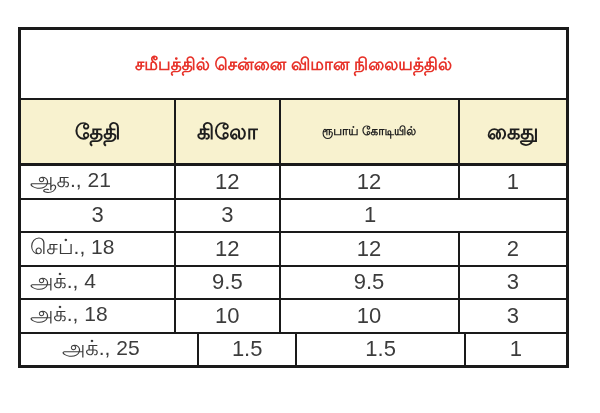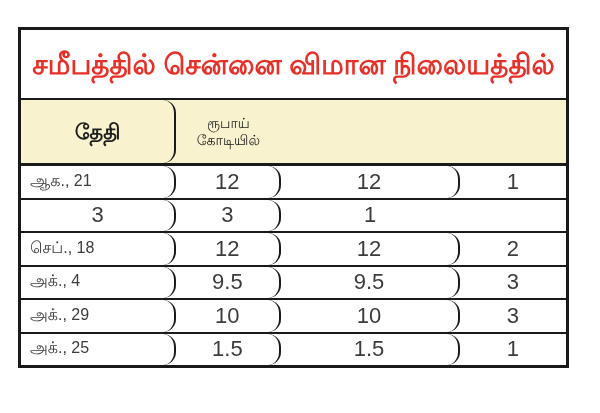--- a/index.html
+++ b/index.html
@@ -31,21 +31,21 @@
   }
   .title{
     height:70px;
     border-bottom:2px solid var(--border);
     display:flex;
     flex-direction:column;
     align-items:center;
     justify-content:center;
     color:var(--title-red);
     font-weight:bold;
-    font-size:28px;
+    font-size:17px;
     line-height:31px;
     text-align:center;
     background:var(--cell-bg);
   }
   .grid-row{
     display:grid;
     grid-template-columns:156fr 105fr 180fr 107fr;
   }
   .head-row{
     height:66px;
@@ -53,69 +53,74 @@
     border-bottom:3px solid var(--border);
     color:var(--header-text);
     font-weight:bold;
   }
   .cell{
     border-right:2px solid var(--border);
     display:flex;
     align-items:center;
     justify-content:center;
     overflow:hidden;
-    border-radius:13px;
   }
   .cell:last-child{border-right:none;}
   .head-cell{
     flex-direction:column;
     font-size:21px;
     line-height:24px;
     text-align:center;
   }
   .head-sub{
-    font-size:14px;
+    font-size:12px;
     line-height:17px;
-    font-weight:normal;
+    font-weight:bold;
   }
   .tbody{
     flex:1;
     display:flex;
     flex-direction:column;
   }
   .data-row{
     flex:1;
     border-bottom:2px solid var(--border);
     background:var(--cell-bg);
     color:var(--data-text);
     font-size:22px;
   }
-  .data-row:last-child{border-bottom:none;}
+  .data-row:last-child{border-bottom:none;padding-left:32px;}
   .cell.date-cell{
     justify-content:flex-start;
     padding-left:9px;
-    font-size:16px;
+    font-size:21px;
   }
 </style>
 </head>
 <body>
 
 <div class="stage">
   <div class="tbl">
 
     <div class="title">
       <span>சமீபத்தில் சென்னை விமான நிலையத்தில்</span>
     </div>
 
     <div class="grid-row head-row">
       <div class="cell head-cell">
         <span>தேதி</span>
       </div>
       <div class="cell head-cell">
+        <span>கிலோ</span>
+      </div>
+      <div class="cell head-cell">
         <span class="head-sub">ரூபாய் கோடியில்</span>
+      </div>
+      <div class="cell head-cell">
+        <span>கைது</span>
       </div>
     </div>
 
     <div class="tbody">
   <div class="grid-row data-row">
     <div class="cell date-cell">ஆக., 21</div>
     <div class="cell">12</div>
     <div class="cell">12</div>
     <div class="cell">1</div>
   </div>
@@ -134,21 +139,21 @@
   </div>
 
   <div class="grid-row data-row">
     <div class="cell date-cell">அக்., 4</div>
     <div class="cell">9.5</div>
     <div class="cell">9.5</div>
     <div class="cell">3</div>
   </div>
 
   <div class="grid-row data-row">
-    <div class="cell date-cell">அக்., 29</div>
+    <div class="cell date-cell">அக்., 18</div>
     <div class="cell">10</div>
     <div class="cell">10</div>
     <div class="cell">3</div>
   </div>
 
   <div class="grid-row data-row">
     <div class="cell date-cell">அக்., 25</div>
     <div class="cell">1.5</div>
     <div class="cell">1.5</div>
     <div class="cell">1</div>

